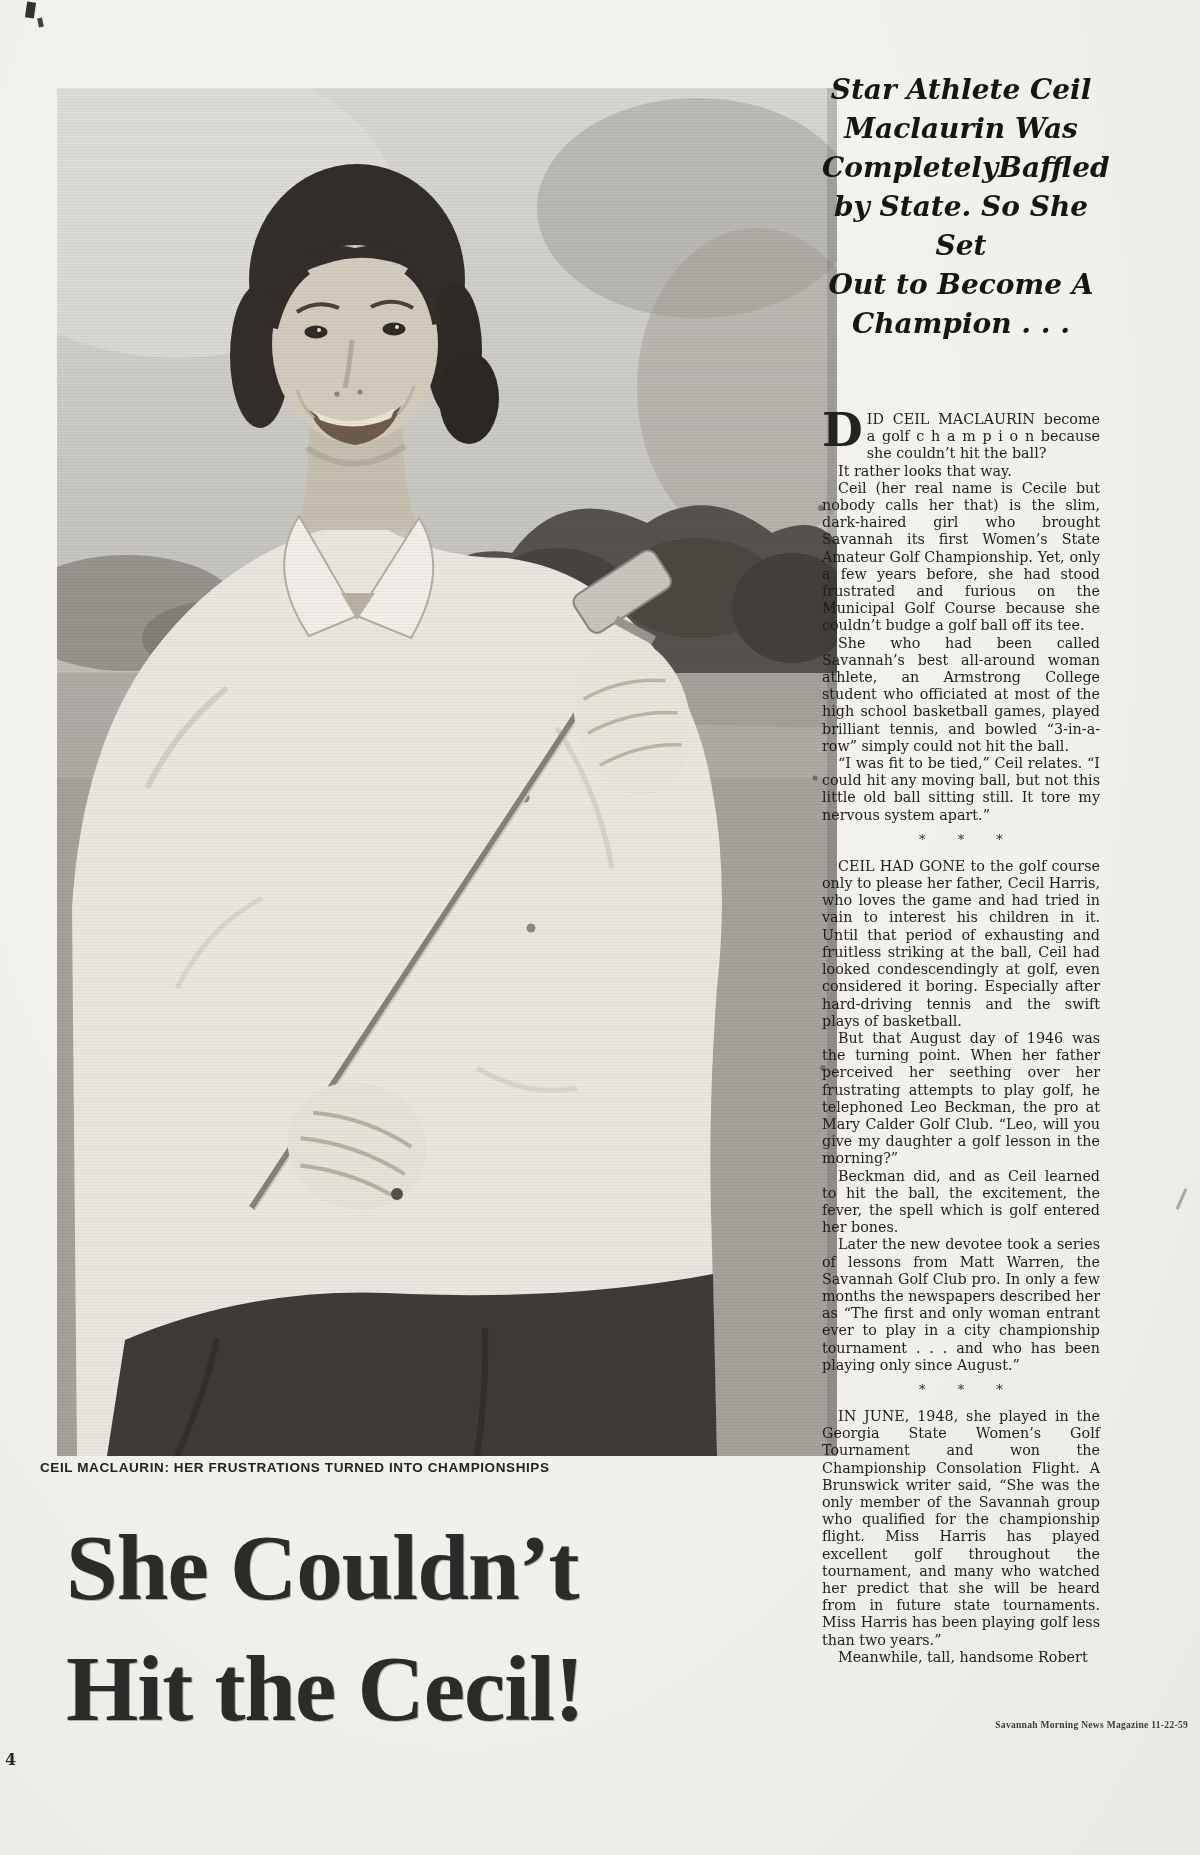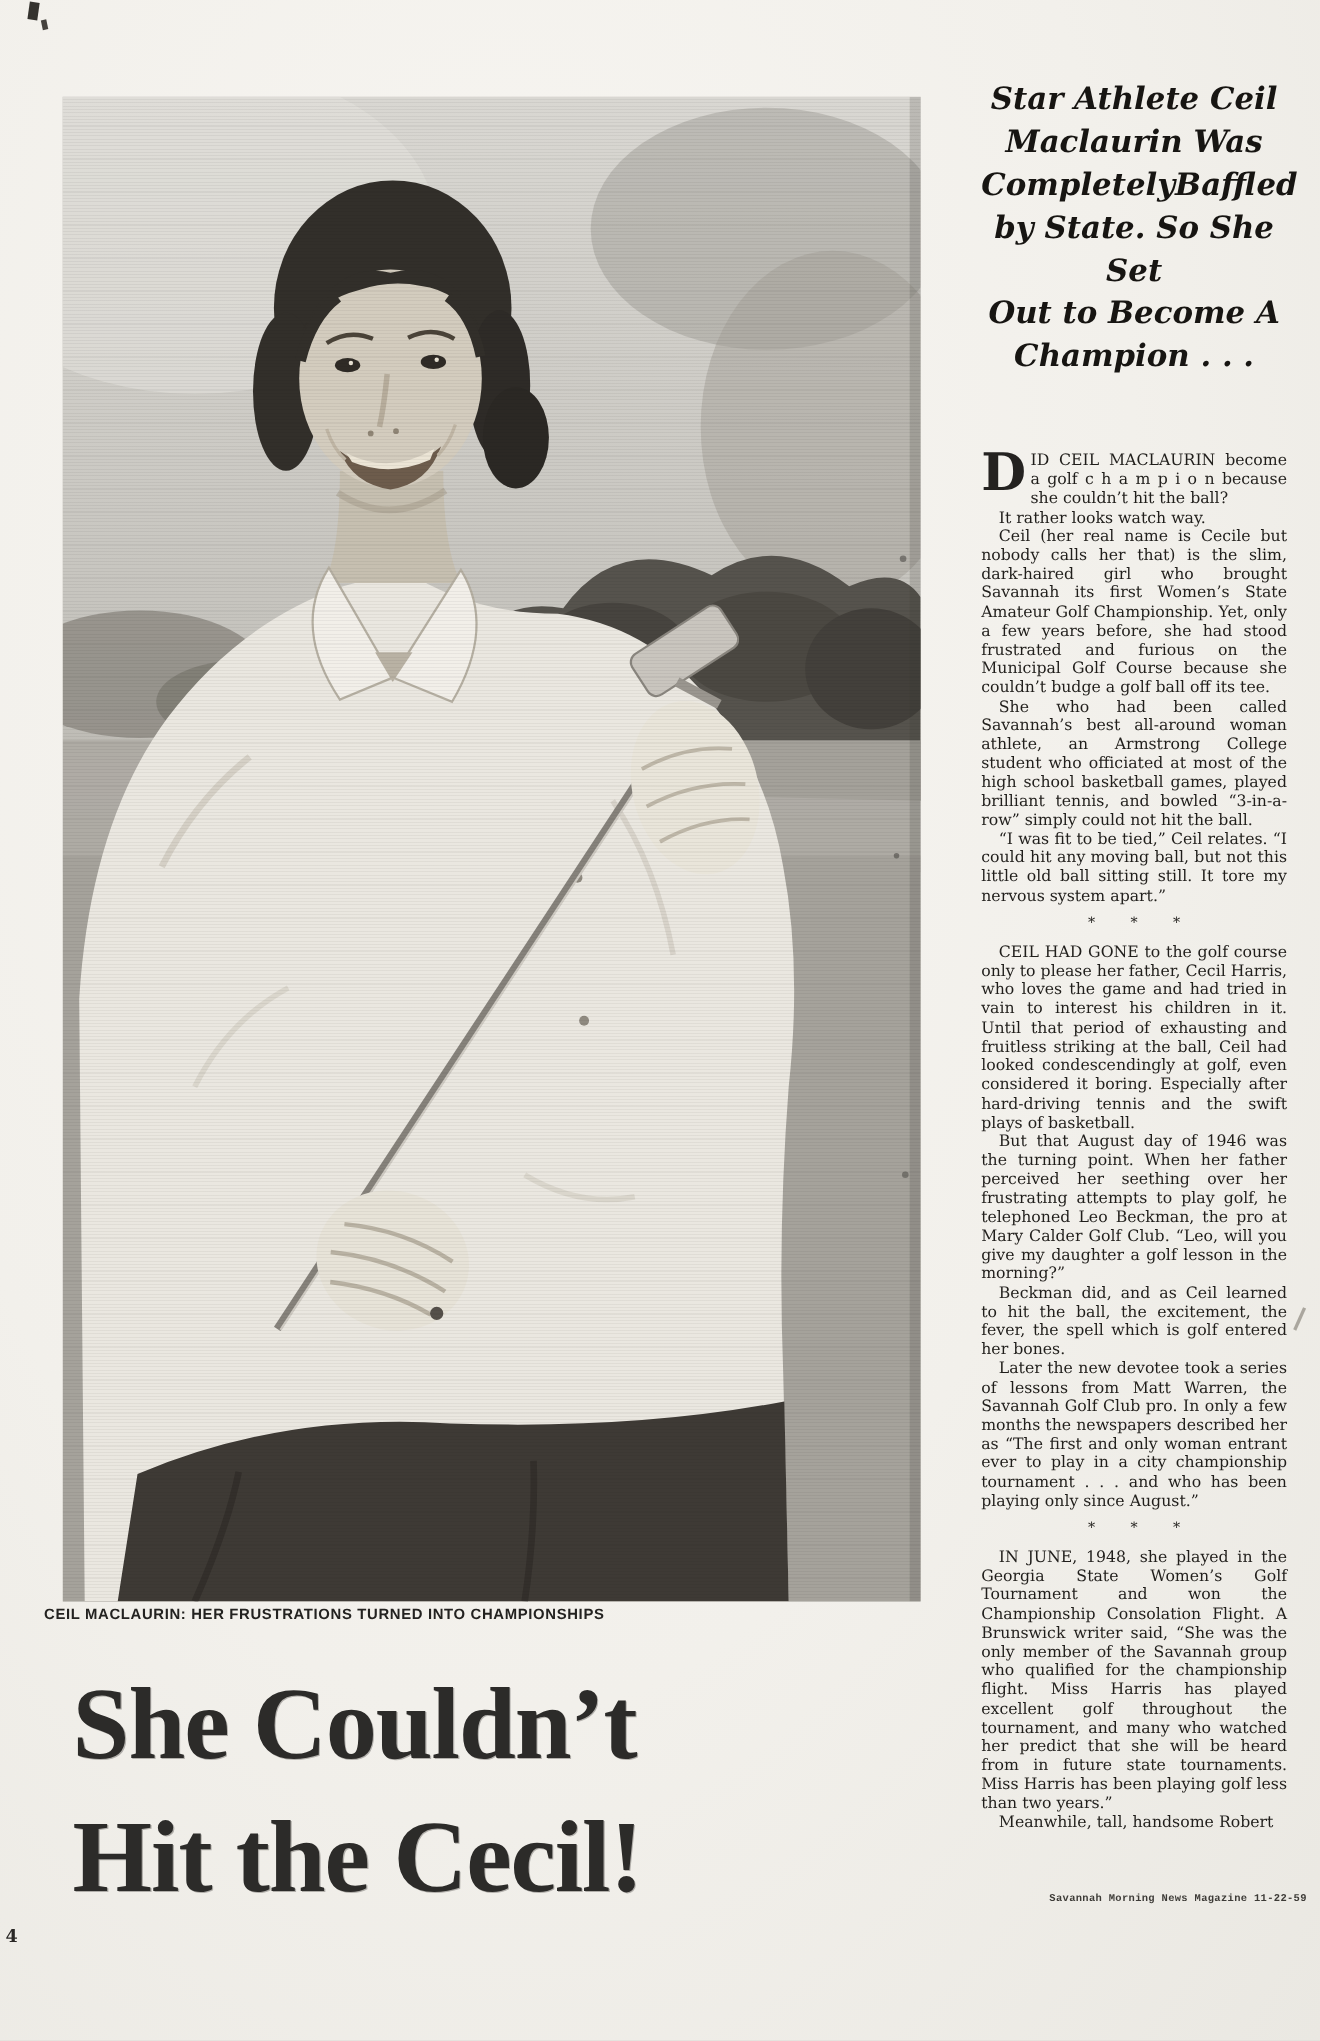--- a/index.html
+++ b/index.html
@@ -31,40 +31,40 @@
   
   .headline{
     position:absolute;left:50px;top:1492px;width:700px;margin:16px;
     font-family:Liberation Serif, serif;font-weight:bold;
     font-size:93px;line-height:1.3;letter-spacing:-1px;color:#2c2b29;
     text-shadow:1px 1px 0 rgba(60,58,54,.35);
     white-space:nowrap;
   }
 
   
-  .column{position:absolute;left:892px;top:70px;width:278px;}
+  .column{position:absolute;left:822px;top:70px;width:278px;}
   .deck{margin:0;padding:0;text-align:center;font-family:"DejaVu Serif", serif;
     font-style:italic;font-weight:bold;font-size:28px;line-height:39px;color:#171512;}
   .deck .deck-line{display:block;}
   .byline{margin-top:13px;text-align:center;font-family:"Liberation Sans", sans-serif;
     font-weight:bold;color:#1b1a18;}
   .byline .by{font-size:20px;line-height:26px;}
   .byline .name{font-size:21px;line-height:30px;letter-spacing:.5px;}
   .body-text{margin-top:68px;text-align:justify;font-size:14.3px;line-height:17.2px;color:#201e1b;}
   .body-text p{margin:0;text-indent:16px;}
   .body-text p.lead{text-indent:0;}
   .dropcap{float:left;font-size:47px;line-height:34px;font-weight:bold;padding:2px 4px 0 0;color:#242220;}
   .stars{ text-align:center;font-size:13px;letter-spacing:14px;line-height:16px;
     padding:8px 0 10px 14px;color:#2a2825;}
 
   
   .pageno{position:absolute;left:5px;top:1750px;font-family:"DejaVu Serif", serif;
     font-weight:bold;font-size:16px;color:#2a2826;}
   .footer{position:absolute;right:12px;top:1720px;
-    font-family:Liberation Mono, monospace;font-weight:bold;font-size:9.5px;
+    font-family:Liberation Serif, serif;font-weight:bold;font-size:9.5px;
     letter-spacing:.3px;color:#3d3b37;}
 </style>
 </head>
 <body>
 
 <div class="page">
   <div class="mark1"></div>
   <div class="mark2"></div>
   <div class="mark3"></div>
 
@@ -176,21 +176,21 @@
     <h2 class="deck" id="deck">
         <span class="deck-line">Star Athlete Ceil</span>
         <span class="deck-line">Maclaurin Was</span>
         <span class="deck-line">CompletelyBaffled</span>
         <span class="deck-line">by State. So She Set</span>
         <span class="deck-line">Out to Become A</span>
         <span class="deck-line">Champion . . .</span>
       </h2>
     <div class="body-text" id="article-body">
         <p class="lead"><span class="dropcap">D</span>ID CEIL MACLAURIN become a golf c h a m p i o n because she couldn’t hit the ball?</p>
-        <p class="para">It rather looks watch way.</p>
+        <p class="para">It rather looks that way.</p>
         <p class="para">Ceil (her real name is Cecile but nobody calls her that) is the slim, dark-haired girl who brought Savannah its first Women’s State Amateur Golf Championship. Yet, only a few years before, she had stood frustrated and furious on the Municipal Golf Course because she couldn’t budge a golf ball off its tee.</p>
         <p class="para">She who had been called Savannah’s best all-around woman athlete, an Armstrong College student who officiated at most of the high school basketball games, played brilliant tennis, and bowled “3-in-a-row” simply could not hit the ball.</p>
         <p class="para">“I was fit to be tied,” Ceil relates. “I could hit any moving ball, but not this little old ball sitting still. It tore my nervous system apart.”</p>
         <div class="stars">* * *</div>
         <p class="para">CEIL HAD GONE to the golf course only to please her father, Cecil Harris, who loves the game and had tried in vain to interest his children in it. Until that period of exhausting and fruitless striking at the ball, Ceil had looked condescendingly at golf, even considered it boring. Especially after hard-driving tennis and the swift plays of basketball.</p>
         <p class="para">But that August day of 1946 was the turning point. When her father perceived her seething over her frustrating attempts to play golf, he telephoned Leo Beckman, the pro at Mary Calder Golf Club. “Leo, will you give my daughter a golf lesson in the morning?”</p>
         <p class="para">Beckman did, and as Ceil learned to hit the ball, the excitement, the fever, the spell which is golf entered her bones.</p>
         <p class="para">Later the new devotee took a series of lessons from Matt Warren, the Savannah Golf Club pro. In only a few months the newspapers described her as “The first and only woman entrant ever to play in a city championship tournament . . . and who has been playing only since August.”</p>
         <div class="stars">* * *</div>
         <p class="para">IN JUNE, 1948, she played in the Georgia State Women’s Golf Tournament and won the Championship Consolation Flight. A Brunswick writer said, “She was the only member of the Savannah group who qualified for the championship flight. Miss Harris has played excellent golf throughout the tournament, and many who watched her predict that she will be heard from in future state tournaments. Miss Harris has been playing golf less than two years.”</p>

